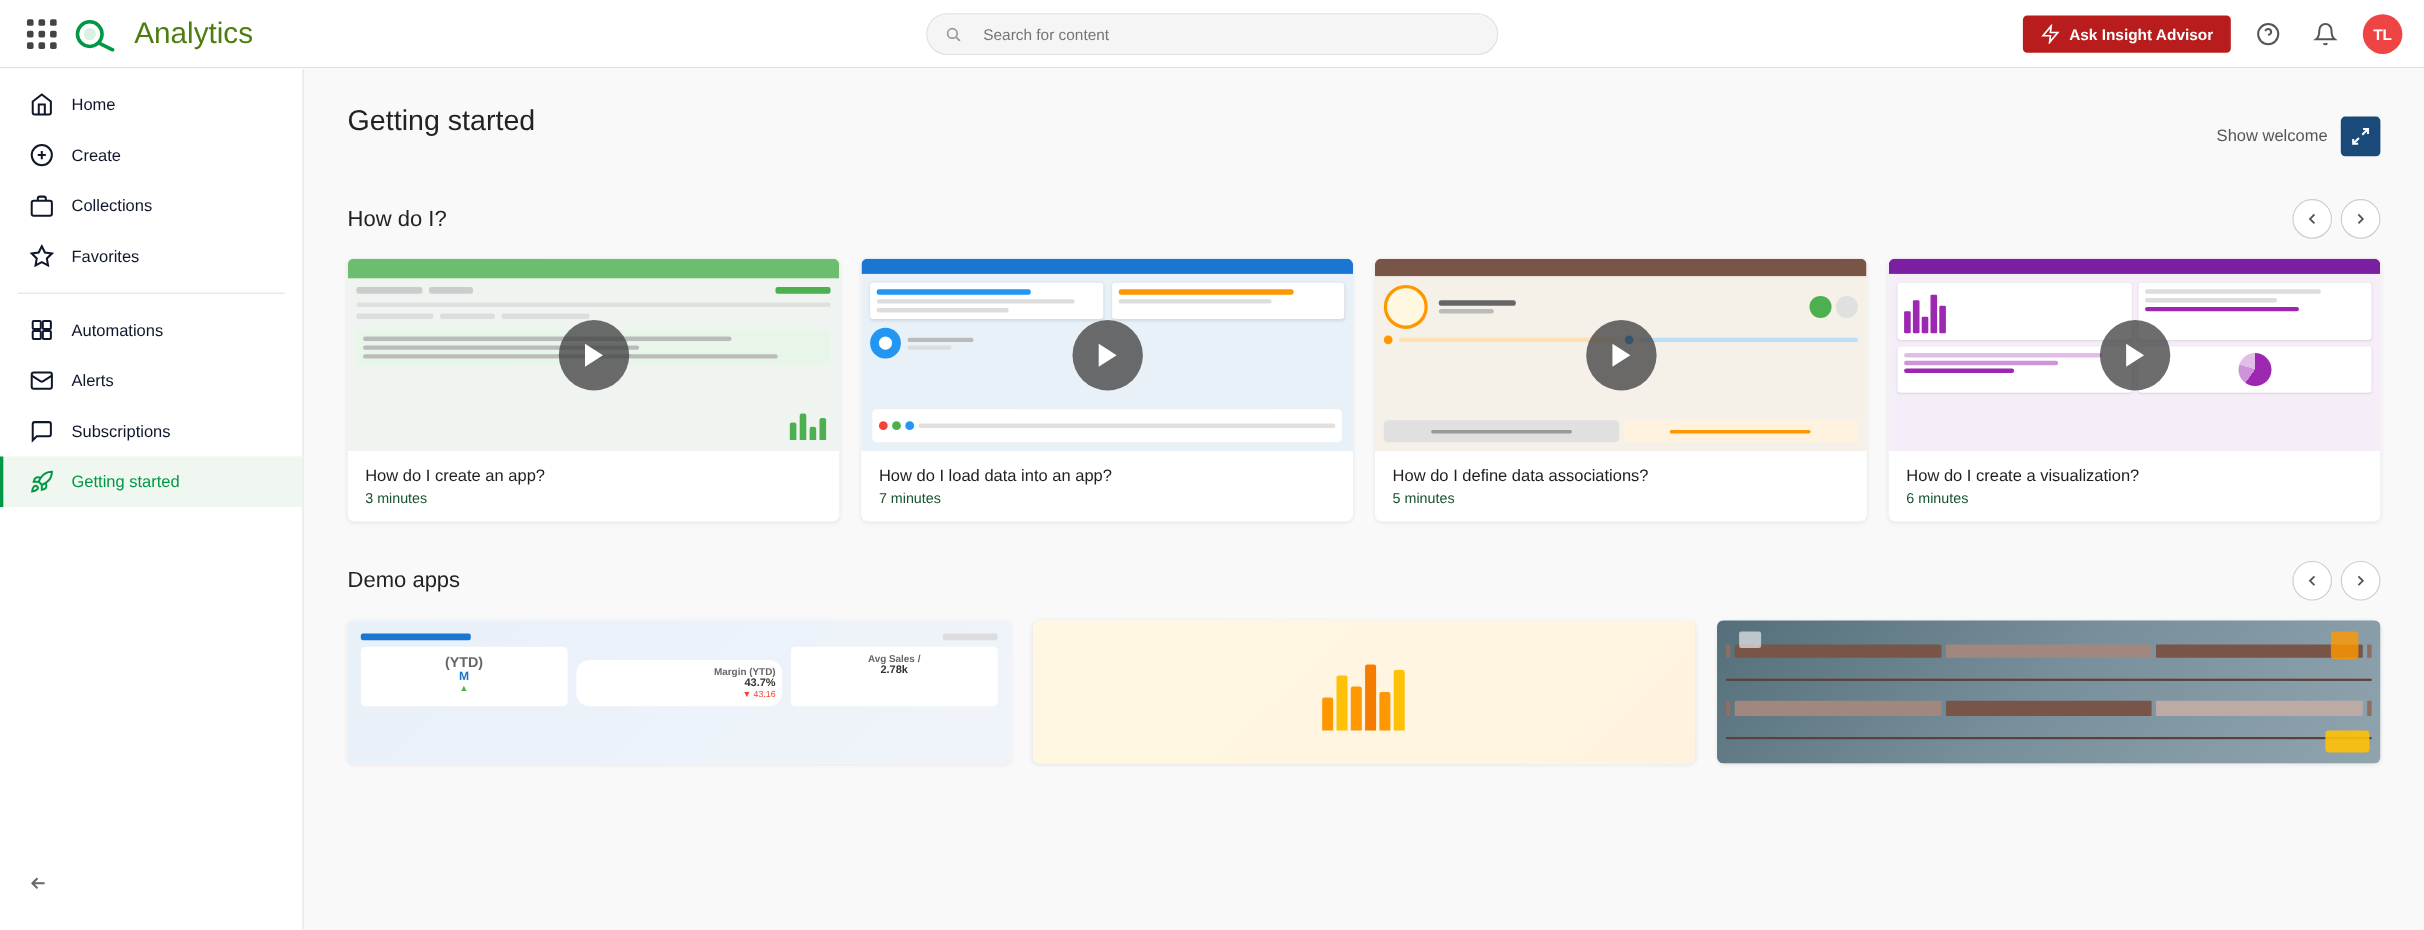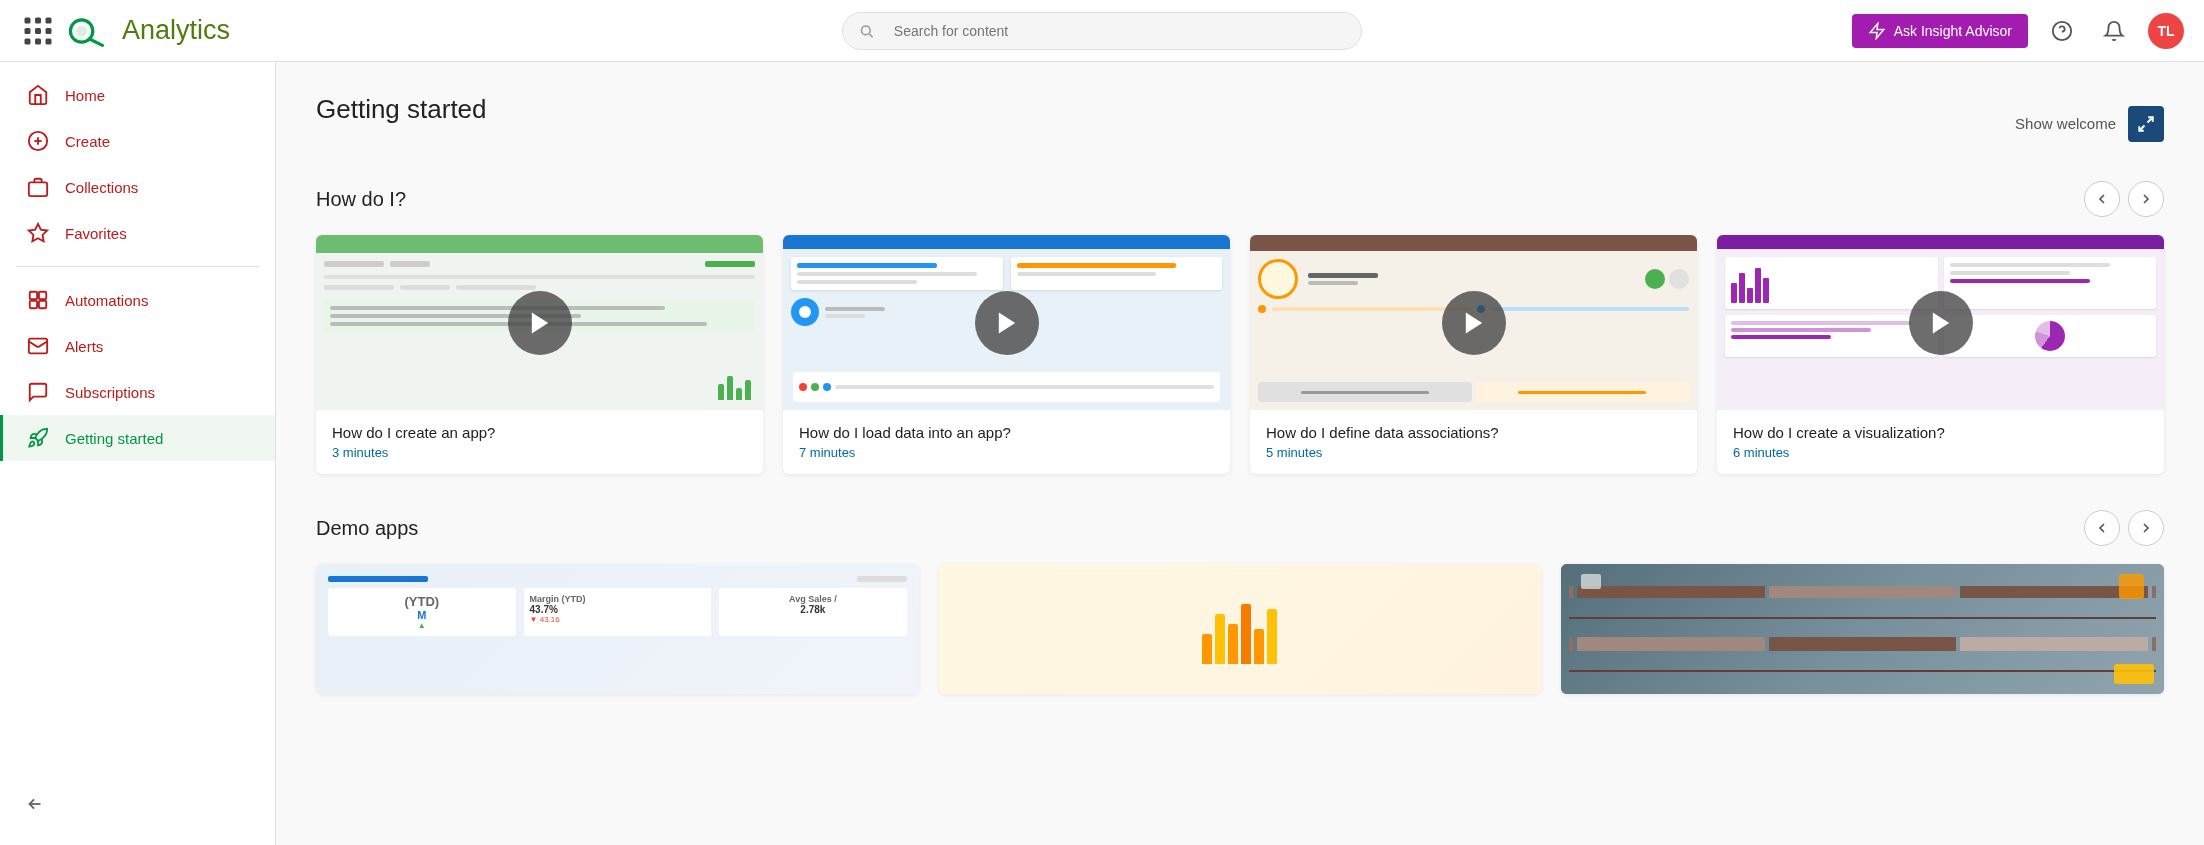--- a/index.html
+++ b/index.html
@@ -39,24 +39,24 @@
     }
     .search-bar input {
       border: none; background: transparent; outline: none;
       font-size: 14px; color: #666; width: 100%; margin-left: 20px;
     }
     .topnav-right {
       display: flex; align-items: center; gap: 16px; margin-left: auto;
     }
     .insight-btn {
       display: flex; align-items: center; gap: 8px;
-      background: #a21caf; color: #fff;
+      background: #b91c1c; color: #fff;
       border: none; border-radius: 4px;
       padding: 8px 16px; font-size: 14px; cursor: pointer;
-      font-weight: 400;
+      font-weight: 700;
     }
     .insight-btn svg { width: 18px; height: 18px; }
     .icon-btn {
       background: none; border: none; cursor: pointer;
       color: #555; width: 36px; height: 36px;
       display: flex; align-items: center; justify-content: center;
       border-radius: 50%;
     }
     .avatar {
       width: 36px; height: 36px; border-radius: 50%;
@@ -75,21 +75,21 @@
       display: flex; flex-direction: column;
       padding: 10px 0;
       z-index: 50;
       overflow-y: auto;
     }
     .sidebar-item {
       display: flex; align-items: center;
       padding: 12px 24px;
       cursor: pointer;
       font-size: 15px;
-      color: #b91c1c;
+      color: #0f172a;
       gap: 16px;
       border-left: 3px solid transparent;
     }
     .sidebar-item.active {
       border-left: 3px solid #009845;
       background: #f0f7f0;
       color: #009845;
       font-weight: 500;
     }
     .sidebar-item svg { width: 22px; height: 22px; flex-shrink: 0; }
@@ -148,21 +148,21 @@
       top: 50%; left: 50%;
       transform: translate(-50%, -50%);
       width: 64px; height: 64px;
       background: rgba(60,60,60,0.75);
       border-radius: 50%;
       display: flex; align-items: center; justify-content: center;
     }
     .play-btn svg { width: 28px; height: 28px; color: #fff; }
     .video-info { padding: 14px 16px; }
     .video-title { font-size: 15px; font-weight: 500; color: #222; margin-bottom: 4px; }
-    .video-duration { font-size: 13px; color: #0369a1; }
+    .video-duration { font-size: 13px; color: #14532d; }
     .demo-card {
       background: #fff;
       border-radius: 6px;
       overflow: hidden;
       box-shadow: 0 1px 4px rgba(0,0,0,0.08);
       cursor: pointer;
       height: 130px;
     }
     .demo-thumb {
       width: 100%; height: 100%;
@@ -564,21 +564,21 @@
               <div style="height:6px;background:#1976d2;border-radius:2px;width:100px;"></div>
               <div style="height:6px;background:#ddd;border-radius:2px;width:50px;margin-left:auto;"></div>
             </div>
 
             <div style="display:flex;gap:8px;">
               <div style="flex:1;background:#fff;border-radius:4px;padding:6px;text-align:center;">
                 <div style="font-size:13px;color:#666;font-weight:600;">(YTD)</div>
                 <div style="font-size:11px;color:#1976d2;font-weight:700;">M</div>
                 <div style="font-size:8px;color:#4caf50;">▲</div>
               </div>
-              <div style="flex:1;background:#fff;border-radius:0;padding:6px;text-align:left;">
+              <div style="flex:1;background:#fff;border-radius:12px;padding:6px;text-align:right;margin-top:12px;">
                 <div style="font-size:9px;color:#666;font-weight:600;">Margin (YTD)</div>
                 <div style="font-size:10px;color:#333;font-weight:700;">43.7%</div>
                 <div style="font-size:8px;color:#f44336;">▼ 43.16</div>
               </div>
               <div style="flex:1;background:#fff;border-radius:4px;padding:6px;text-align:center;">
                 <div style="font-size:9px;color:#666;font-weight:600;">Avg Sales /</div>
                 <div style="font-size:10px;color:#333;font-weight:700;">2.78k</div>
               </div>
             </div>
           </div>

